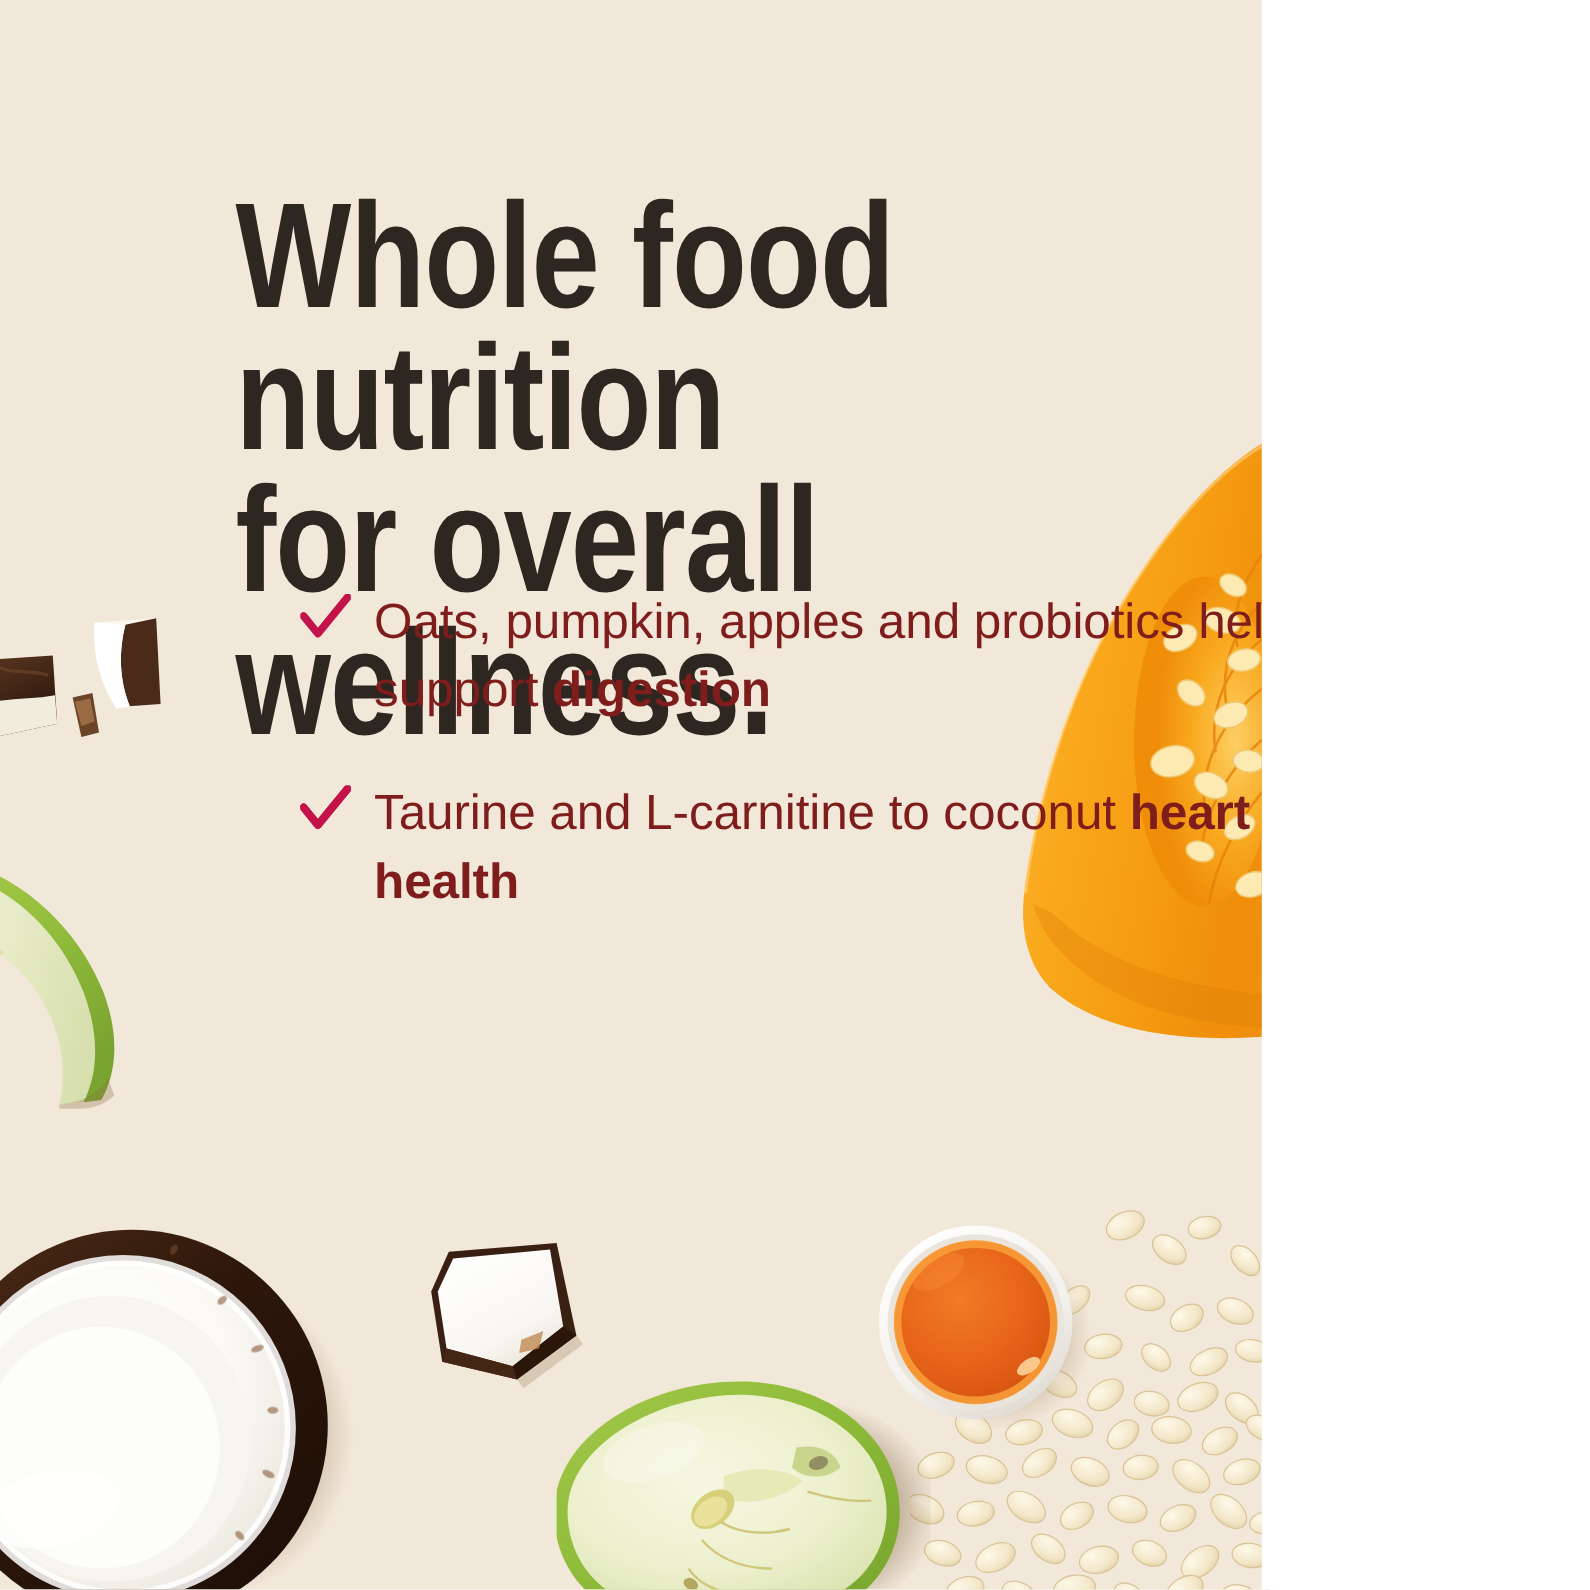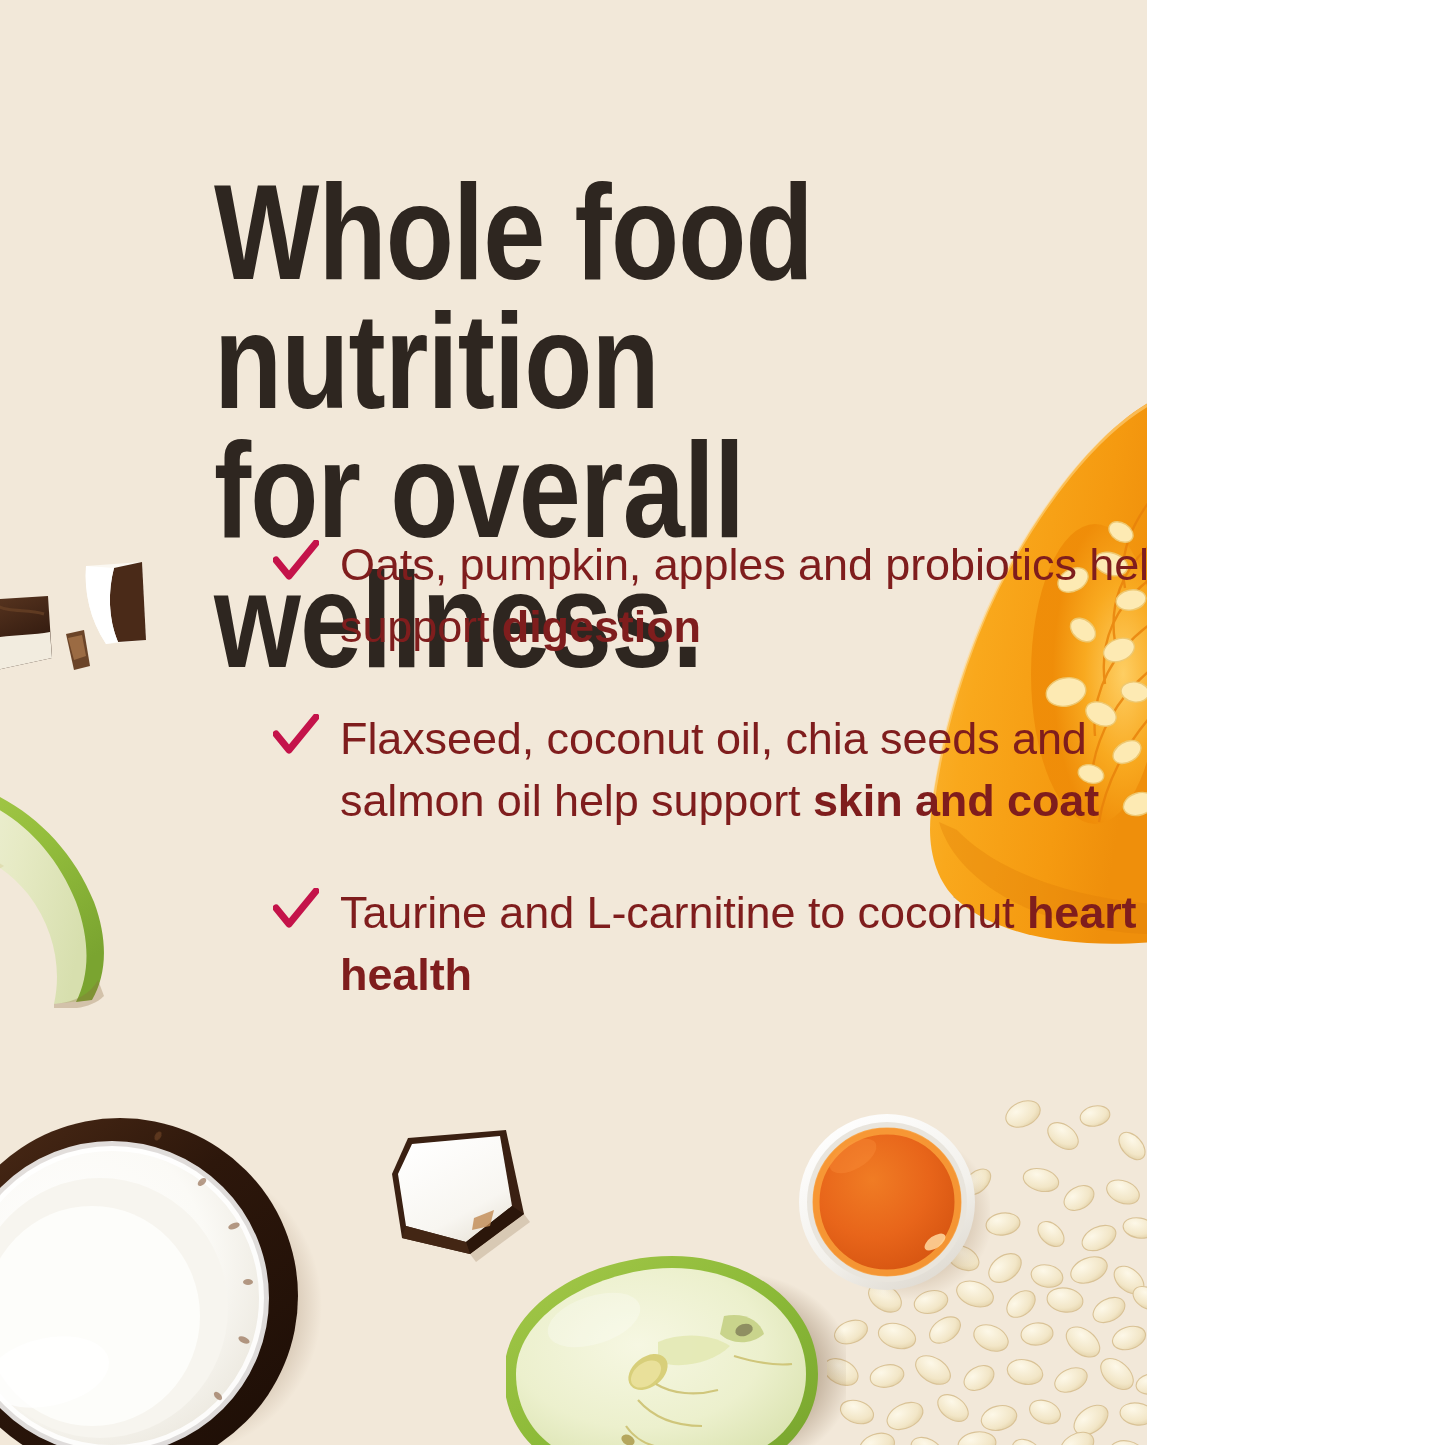--- a/index.html
+++ b/index.html
@@ -446,21 +446,20 @@
       <svg class="check-icon" viewBox="0 0 46 46" xmlns="http://www.w3.org/2000/svg">
         <path d="M3 20 L16 36 L43 3" fill="none" stroke="#c4134a" stroke-width="7" stroke-linecap="round" stroke-linejoin="round"></path>
       </svg>
       <span class="bullet-text"><span>Oats, pumpkin, apples and probiotics help support </span><span class="em">digestion</span></span>
     </li>
 
     <li class="bullet">
       <svg class="check-icon" viewBox="0 0 46 46" xmlns="http://www.w3.org/2000/svg">
         <path d="M3 20 L16 36 L43 3" fill="none" stroke="#c4134a" stroke-width="7" stroke-linecap="round" stroke-linejoin="round"></path>
       </svg>
-      <span class="bullet-text"><span>Flaxseed, coconut oil, chia seeds and salmon oil help support </span><span class="em">skin and coat</span></span>
     </li>
 
     <li class="bullet">
       <svg class="check-icon" viewBox="0 0 46 46" xmlns="http://www.w3.org/2000/svg">
         <path d="M3 20 L16 36 L43 3" fill="none" stroke="#c4134a" stroke-width="7" stroke-linecap="round" stroke-linejoin="round"></path>
       </svg>
       <span class="bullet-text"><span>Taurine and L-carnitine to coconut </span><span class="em">heart health</span></span>
     </li>
 
   </ul>

